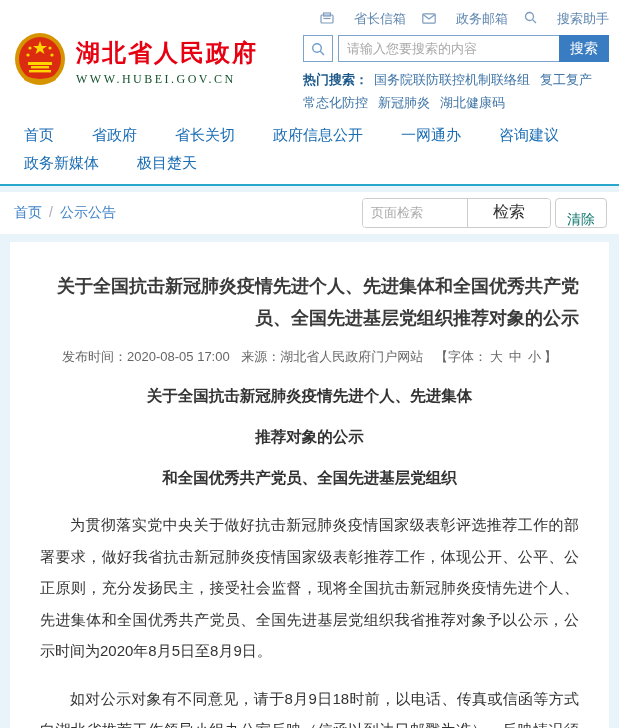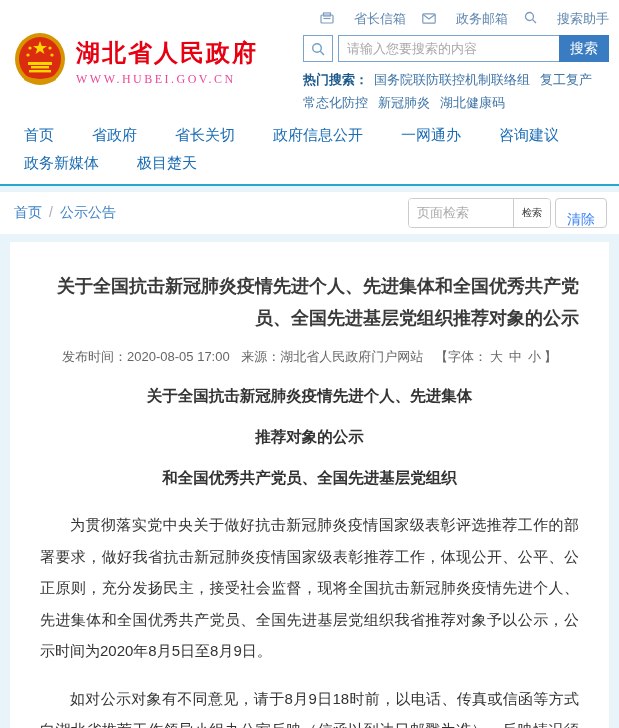--- a/index.html
+++ b/index.html
@@ -4,21 +4,21 @@
 <style>
   * { margin: 0; padding: 0; box-sizing: border-box; }
   html, body { background: #e9f3fa; }
   body { font-family: "Liberation Sans", "DejaVu Sans", sans-serif; }
   .page { width: 619px; height: 728px; overflow: hidden; background: #e9f3fa; }
 
   
   .site-header { background: #fff; display: flex; justify-content: space-between; padding: 8px 10px 2px 14px; }
   .logo-block { display: flex; align-items: center; gap: 10px; margin-top: 2px; cursor: pointer; }
   .logo-text .site-name { font-size: 24px; font-weight: bold; color: #e60012; letter-spacing: 2px; }
-  .logo-text .site-url { font-family: "Liberation Serif", serif; font-size: 12px; color: #ec4899; letter-spacing: 2.5px; margin-top: 3px; }
+  .logo-text .site-url { font-family: "Liberation Serif", serif; font-size: 12px; color: #14532d; letter-spacing: 2.5px; margin-top: 3px; }
   .header-right { width: 306px; display: flex; flex-direction: column; gap: 7px; padding-top: 2px; }
   .quick-links { display: flex; justify-content: flex-end; align-items: center; gap: 16px; font-size: 13px; color: #5d86af; }
   .quick-link { display: flex; align-items: center; gap: 20px; cursor: pointer; color: #5d86af; text-decoration: none; }
   .search-bar { display: flex; height: 27px; border-radius: 10px; }
   .search-glyph-box { width: 30px; border: 1px solid #7aa3cd; background: #fff; display: flex; align-items: center; justify-content: center; margin-right: 5px; }
   .search-input { flex: 1; border: 1px solid #7aa3cd; border-right: none; padding: 0 8px; font-size: 13px; color: #333; outline: none; }
   .search-input::placeholder { color: #a9a9a9; }
   .search-btn { width: 50px; background: #3a7cc1; color: #fff; border: none; font-size: 14px; cursor: pointer; }
   .hot-search { font-size: 13px; line-height: 1.75; color: #3e74a6; }
   .hot-label { font-weight: bold; color: #1d5a8c; margin-right: 6px; }
@@ -30,22 +30,22 @@
 
   
   .breadcrumb-bar { margin-top: 6px; background: #fff; height: 42px; display: flex; align-items: center; justify-content: space-between; padding: 0 12px 0 14px; }
   .breadcrumb { font-size: 14px; color: #999; }
   .crumb-link { color: #3f82c6; text-decoration: none; cursor: pointer; }
   .crumb-sep { margin: 0 7px; color: #aab; }
   .page-search { display: flex; align-items: center; }
   .ps-group { display: flex; border: 1px solid #ccc; border-radius: 4px; overflow: hidden; background: #fff; height: 30px; }
   .ps-input { width: 104px; border: none; padding: 10px 8px; font-size: 13px; outline: none; }
   .ps-input::placeholder { color: #aaa; }
-  .ps-btn { border: none; border-left: 1px solid #ccc; background: #fff; padding: 0 8px; font-size: 10px; color: #333; cursor: pointer; }
-  .ps-clear { margin-left: 4px; border: 1px solid #ccc; border-radius: 4px; background: #fff; padding: 12px 11px; height: 30px; font-size: 14px; color: #3b82f6; cursor: pointer; }
+  .ps-btn { border: none; border-left: 1px solid #ccc; background: #fff; padding: 0 25px; font-size: 16px; color: #333; cursor: pointer; }
+  .ps-clear { margin-left: 4px; border: 1px solid #ccc; border-radius: 4px; background: #fff; padding: 12px 11px; height: 30px; font-size: 14px; color: #0f766e; cursor: pointer; }
 
   
   .content-panel { margin: 8px 10px 0; background: #fff; padding: 24px 30px 10px; min-height: 600px; }
   .article-title { font-size: 18px; font-weight: bold; color: #3a3a3a; text-align: right; line-height: 1.8; margin: 4px auto 14px; max-width: 545px; }
   .meta-line { text-align: center; color: #666; font-size: 13px; margin-bottom: 4px; }
   .meta-line .seg { margin: 0 4px; }
   .font-size-link { color: #666; text-decoration: none; margin: 0 3px; cursor: pointer; }
 
   .article-body { font-size: 15px; color: #333; }
   .doc-title { text-align: center; font-weight: bold; font-size: 15.5px; margin: 20px 0; color: #333; }

